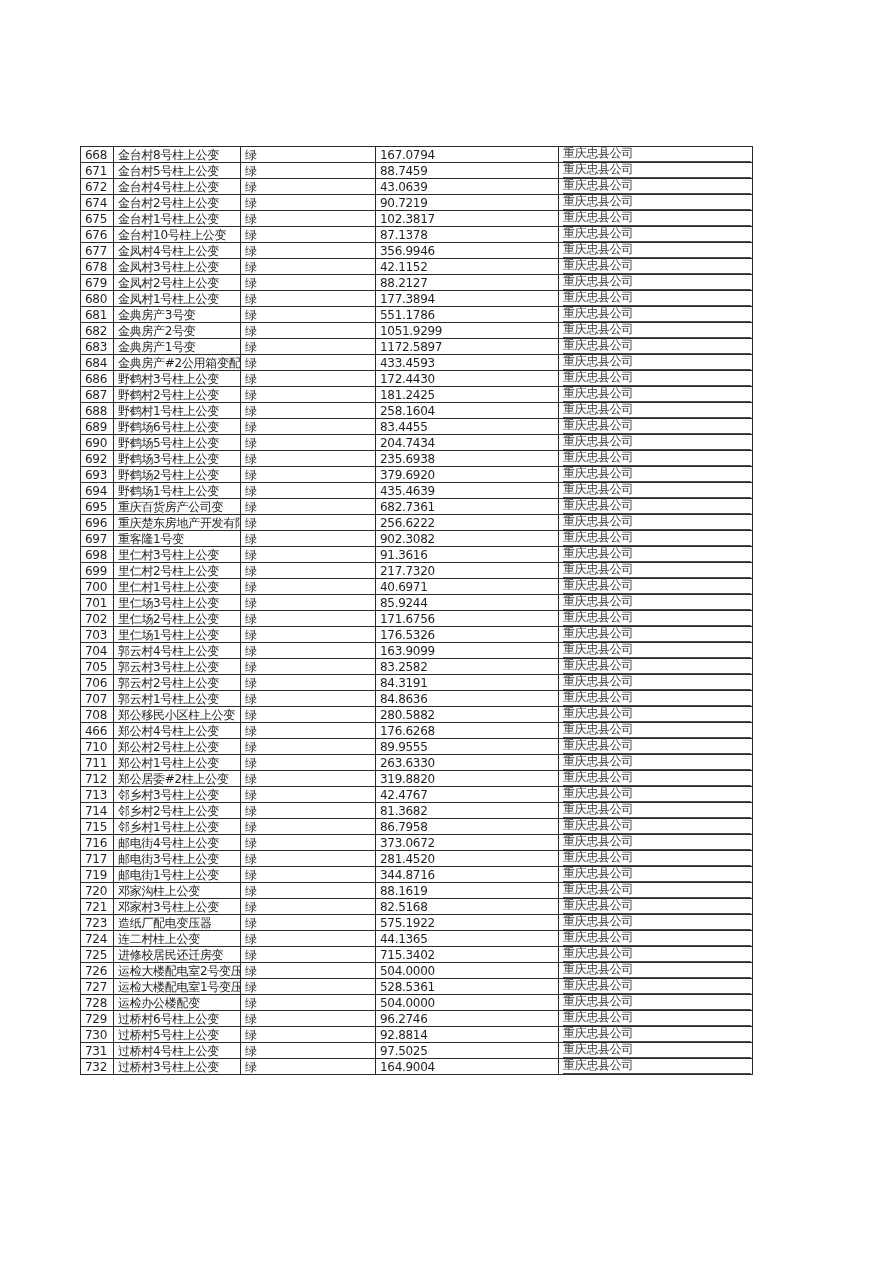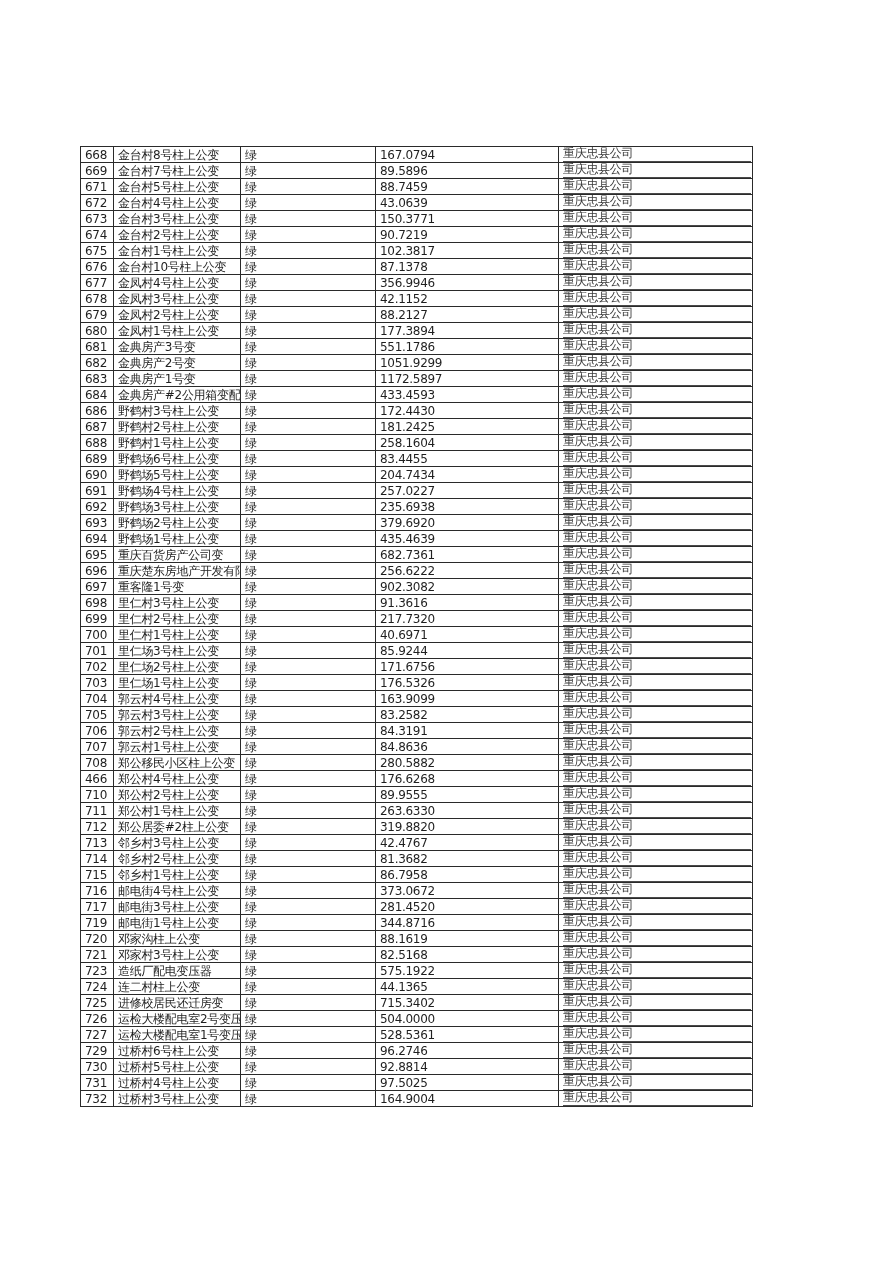--- a/index.html
+++ b/index.html
@@ -58,29 +58,20 @@
   <tr>
     <td class="c-no">668</td>
     <td class="c-name">金台村8号柱上公变</td>
     <td class="c-status">绿</td>
     <td class="c-value">167.0794</td>
     <td class="c-company">
       <span class="u">重庆忠县公司</span>
     </td>
   </tr>
 
-  <tr>
-    <td class="c-no">669</td>
-    <td class="c-name">金台村7号柱上公变</td>
-    <td class="c-status">绿</td>
-    <td class="c-value">89.5896</td>
-    <td class="c-company">
-      <span class="u">重庆忠县公司</span>
-    </td>
-  </tr>
 
 
   <tr>
     <td class="c-no">671</td>
     <td class="c-name">金台村5号柱上公变</td>
     <td class="c-status">绿</td>
     <td class="c-value">88.7459</td>
     <td class="c-company">
       <span class="u">重庆忠县公司</span>
     </td>
@@ -89,29 +80,20 @@
   <tr>
     <td class="c-no">672</td>
     <td class="c-name">金台村4号柱上公变</td>
     <td class="c-status">绿</td>
     <td class="c-value">43.0639</td>
     <td class="c-company">
       <span class="u">重庆忠县公司</span>
     </td>
   </tr>
 
-  <tr>
-    <td class="c-no">673</td>
-    <td class="c-name">金台村3号柱上公变</td>
-    <td class="c-status">绿</td>
-    <td class="c-value">150.3771</td>
-    <td class="c-company">
-      <span class="u">重庆忠县公司</span>
-    </td>
-  </tr>
 
   <tr>
     <td class="c-no">674</td>
     <td class="c-name">金台村2号柱上公变</td>
     <td class="c-status">绿</td>
     <td class="c-value">90.7219</td>
     <td class="c-company">
       <span class="u">重庆忠县公司</span>
     </td>
   </tr>
@@ -260,29 +242,20 @@
   <tr>
     <td class="c-no">690</td>
     <td class="c-name">野鹤场5号柱上公变</td>
     <td class="c-status">绿</td>
     <td class="c-value">204.7434</td>
     <td class="c-company">
       <span class="u">重庆忠县公司</span>
     </td>
   </tr>
 
-  <tr>
-    <td class="c-no">691</td>
-    <td class="c-name">野鹤场4号柱上公变</td>
-    <td class="c-status">绿</td>
-    <td class="c-value">257.0227</td>
-    <td class="c-company">
-      <span class="u">重庆忠县公司</span>
-    </td>
-  </tr>
 
   <tr>
     <td class="c-no">692</td>
     <td class="c-name">野鹤场3号柱上公变</td>
     <td class="c-status">绿</td>
     <td class="c-value">235.6938</td>
     <td class="c-company">
       <span class="u">重庆忠县公司</span>
     </td>
   </tr>
@@ -612,20 +585,29 @@
   <tr>
     <td class="c-no">727</td>
     <td class="c-name">运检大楼配电室1号变压器</td>
     <td class="c-status">绿</td>
     <td class="c-value">528.5361</td>
     <td class="c-company">
       <span class="u">重庆忠县公司</span>
     </td>
   </tr>
 
+  <tr>
+    <td class="c-no">728</td>
+    <td class="c-name">运检办公楼配变</td>
+    <td class="c-status">绿</td>
+    <td class="c-value">504.0000</td>
+    <td class="c-company">
+      <span class="u">重庆忠县公司</span>
+    </td>
+  </tr>
 
   <tr>
     <td class="c-no">729</td>
     <td class="c-name">过桥村6号柱上公变</td>
     <td class="c-status">绿</td>
     <td class="c-value">96.2746</td>
     <td class="c-company">
       <span class="u">重庆忠县公司</span>
     </td>
   </tr>

